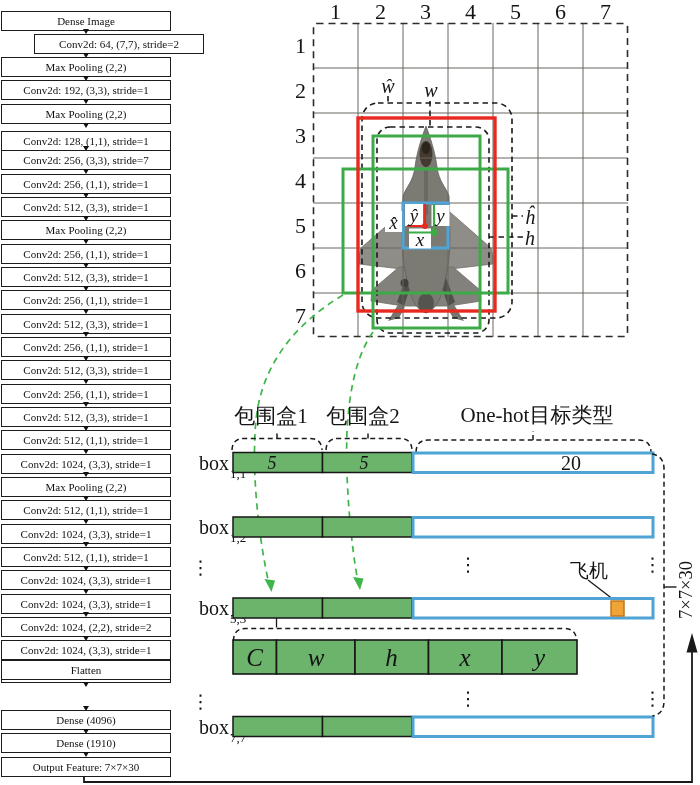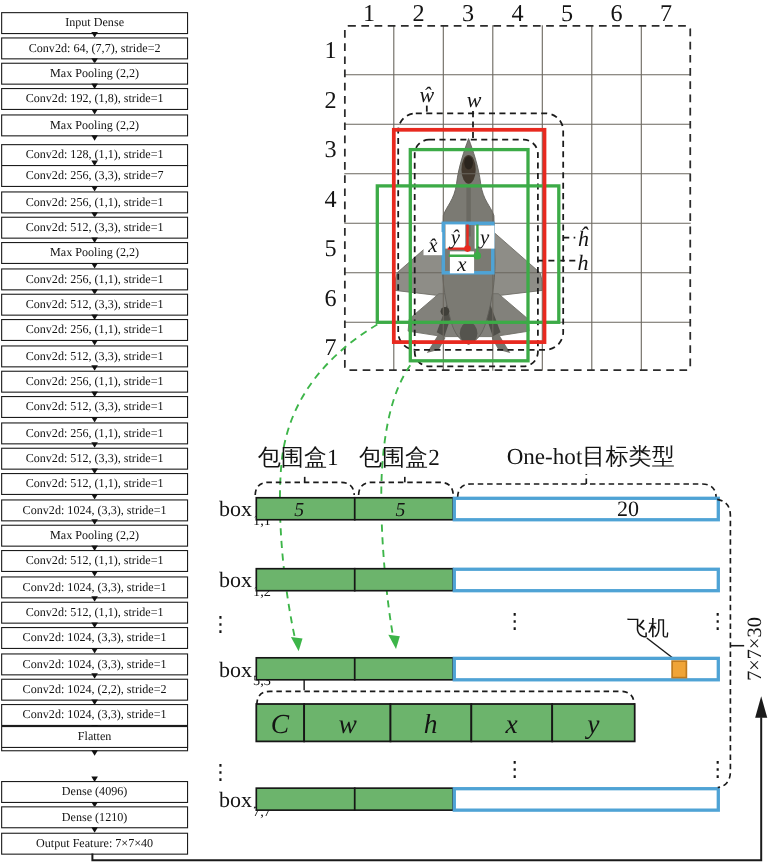--- a/index.html
+++ b/index.html
@@ -18,27 +18,27 @@
   .dash{fill:none;stroke:#1a1a1a;stroke-width:1.6;stroke-dasharray:5.5 4;}
   .brace{fill:none;stroke:#1a1a1a;stroke-width:1.5;stroke-dasharray:5 3.5;}
   .gcurve{fill:none;stroke:#3db549;stroke-width:1.7;stroke-dasharray:6.5 5;}
 </style>
 </head>
 <body>
 
 <div id="stage">
 
   <div id="layers">
-      <div class="layer-box" style="top: 10.5px;">Input Dense</div>
+      <div class="layer-box" style="top: 10.5px;">Dense Image</div>
       <div class="layer-arrow" style="top: 29.3px;"></div>
-      <div class="layer-box" style="top: 33.82px;">Conv2d: 64, (7,7), stride=2</div>
+      <div class="layer-box" style="top: 33.82px; margin-left: 33px;">Conv2d: 64, (7,7), stride=2</div>
       <div class="layer-arrow" style="top: 52.62px;"></div>
       <div class="layer-box" style="top: 57.14px;">Max Pooling (2,2)</div>
       <div class="layer-arrow" style="top: 75.94px;"></div>
-      <div class="layer-box" style="top: 80.46px;">Conv2d: 192, (1,8), stride=1</div>
+      <div class="layer-box" style="top: 80.46px;">Conv2d: 192, (3,3), stride=1</div>
       <div class="layer-arrow" style="top: 99.26px;"></div>
       <div class="layer-box" style="top: 103.78px;">Max Pooling (2,2)</div>
       <div class="layer-arrow" style="top: 122.58px;"></div>
       <div class="layer-box" style="top: 131px;">Conv2d: 128, (1,1), stride=1</div>
       <div class="layer-arrow" style="top: 145.9px;"></div>
       <div class="layer-box" style="top: 150.42px;">Conv2d: 256, (3,3), stride=7</div>
       <div class="layer-arrow" style="top: 169.22px;"></div>
       <div class="layer-box" style="top: 173.74px;">Conv2d: 256, (1,1), stride=1</div>
       <div class="layer-arrow" style="top: 192.54px;"></div>
       <div class="layer-box" style="top: 197.06px;">Conv2d: 512, (3,3), stride=1</div>
@@ -80,23 +80,23 @@
       <div class="layer-box" style="top: 616.82px;">Conv2d: 1024, (2,2), stride=2</div>
       <div class="layer-arrow" style="top: 635.62px;"></div>
       <div class="layer-box" style="top: 640.14px;">Conv2d: 1024, (3,3), stride=1</div>
       <div class="layer-arrow" style="top: 658.94px;"></div>
       <div class="layer-box" style="top: 663.46px;">Conv2d: 1024, (3,3), stride=1</div>
       <div class="layer-arrow" style="top: 682.26px;"></div>
       <div class="layer-box" style="top: 660px;">Flatten</div>
       <div class="layer-arrow" style="top: 705.58px;"></div>
       <div class="layer-box" style="top: 710.1px;">Dense (4096)</div>
       <div class="layer-arrow" style="top: 728.9px;"></div>
-      <div class="layer-box" style="top: 733.42px;">Dense (1210)</div>
+      <div class="layer-box" style="top: 733.42px;">Dense (1910)</div>
       <div class="layer-arrow" style="top: 752.22px;"></div>
-      <div class="layer-box" style="top: 756.74px;">Output Feature: 7×7×40</div>
+      <div class="layer-box" style="top: 756.74px;">Output Feature: 7×7×30</div>
     </div>
 
   <svg id="diagram" width="700" height="785" viewBox="0 0 700 785">
 
     <g>
       <polygon points="409,206 361,248 359,256 359,264 410,270 442,270 493,264 493,256 491,248 443,206" fill="#8e8d87" stroke="#6e6d67" stroke-width="0.8"></polygon>
       <polygon points="399,267 372,290 371,301 403,306 449,306 481,301 480,290 453,267" fill="#82817b" stroke="#6e6d67" stroke-width="0.8"></polygon>
       <polygon points="399,303 388,321 399,318 405,307" fill="#75746d"></polygon>
       <polygon points="453,303 464,321 453,318 447,307" fill="#75746d"></polygon>
       <polygon points="407,275 397,302 404,306 413,279" fill="#504f49"></polygon>

